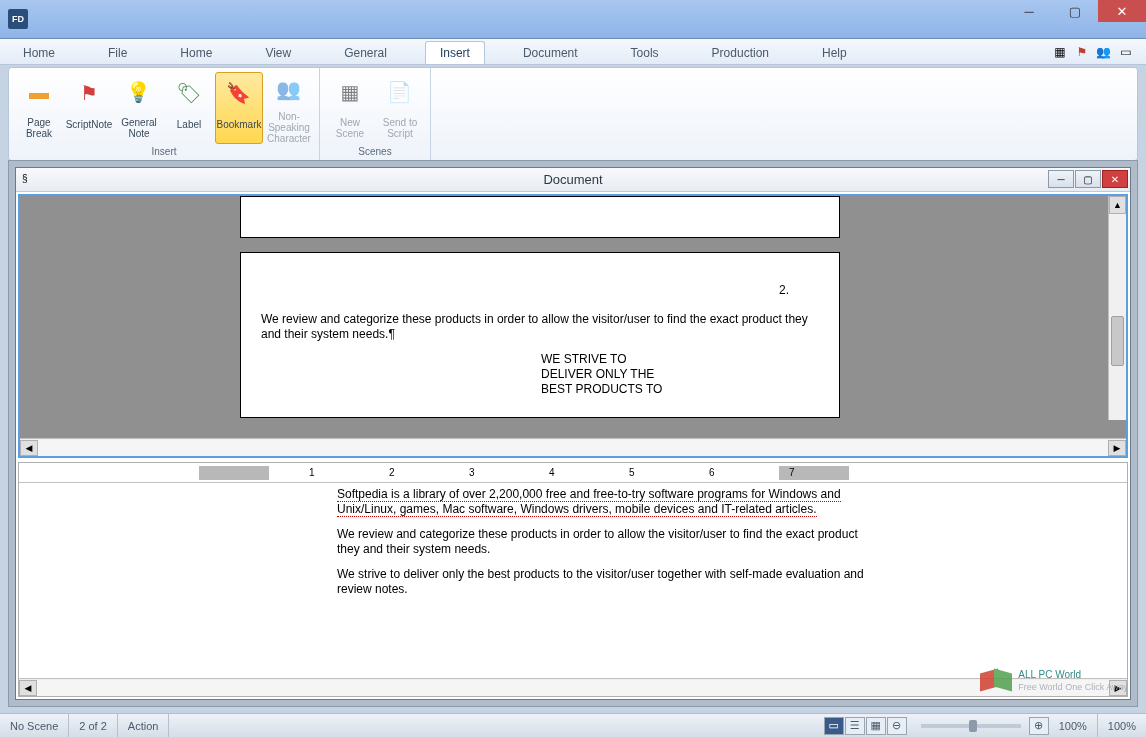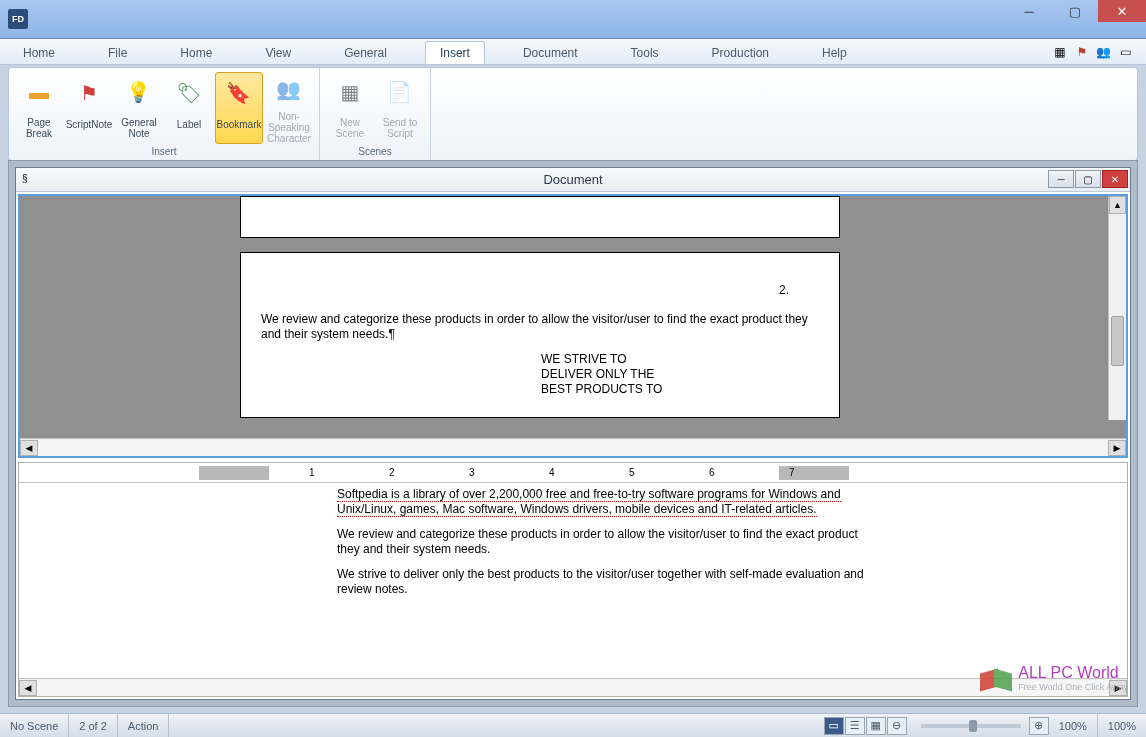--- a/index.html
+++ b/index.html
@@ -74,21 +74,21 @@
 .statusbar .vbtn { width:20px; height:18px; border:1px solid #9aa5b2; background:#e8eef5; display:flex; align-items:center; justify-content:center; font-size:11px; cursor:pointer; }
 .statusbar .vbtn.active { background:#3a5a8a; color:#fff; }
 .statusbar .zoom-slider { width:100px; height:4px; background:#c0cad5; margin:0 8px; position:relative; }
 .statusbar .zoom-slider .thumb { position:absolute; left:48px; top:-4px; width:8px; height:12px; background:#8a9aab; border-radius:2px; }
 
 
 .watermark { position:absolute; right:18px; bottom:44px; display:flex; align-items:center; gap:8px; opacity:0.85; pointer-events:none; }
 .watermark .cube { width:30px; height:30px; position:relative; }
 .watermark .cube::before { content:''; position:absolute; width:18px; height:18px; background:#d04030; left:0; top:8px; transform:skewY(-15deg); }
 .watermark .cube::after { content:''; position:absolute; width:18px; height:18px; background:#50a050; left:14px; top:8px; transform:skewY(15deg); }
-.watermark .wt { font-size:16px; color:#a21caf; }
+.watermark .wt { font-size:10px; color:#0f766e; }
 .watermark .ws { font-size:9px; color:#a0a8b0; display:block; }
 
 
 .vscroll { position:absolute; right:0; top:0; bottom:18px; width:18px; background:#f0f0f0; border-left:1px solid #c0c0c0; }
 .vscroll .varrow { height:18px; background:#e0e0e0; border:1px solid #b0b0b0; display:flex; align-items:center; justify-content:center; font-size:9px; }
 .vscroll .vthumb { position:absolute; left:2px; right:2px; background:#c8c8c8; border:1px solid #a0a0a0; border-radius:2px; }
 </style>
 </head>
 <body>
 

